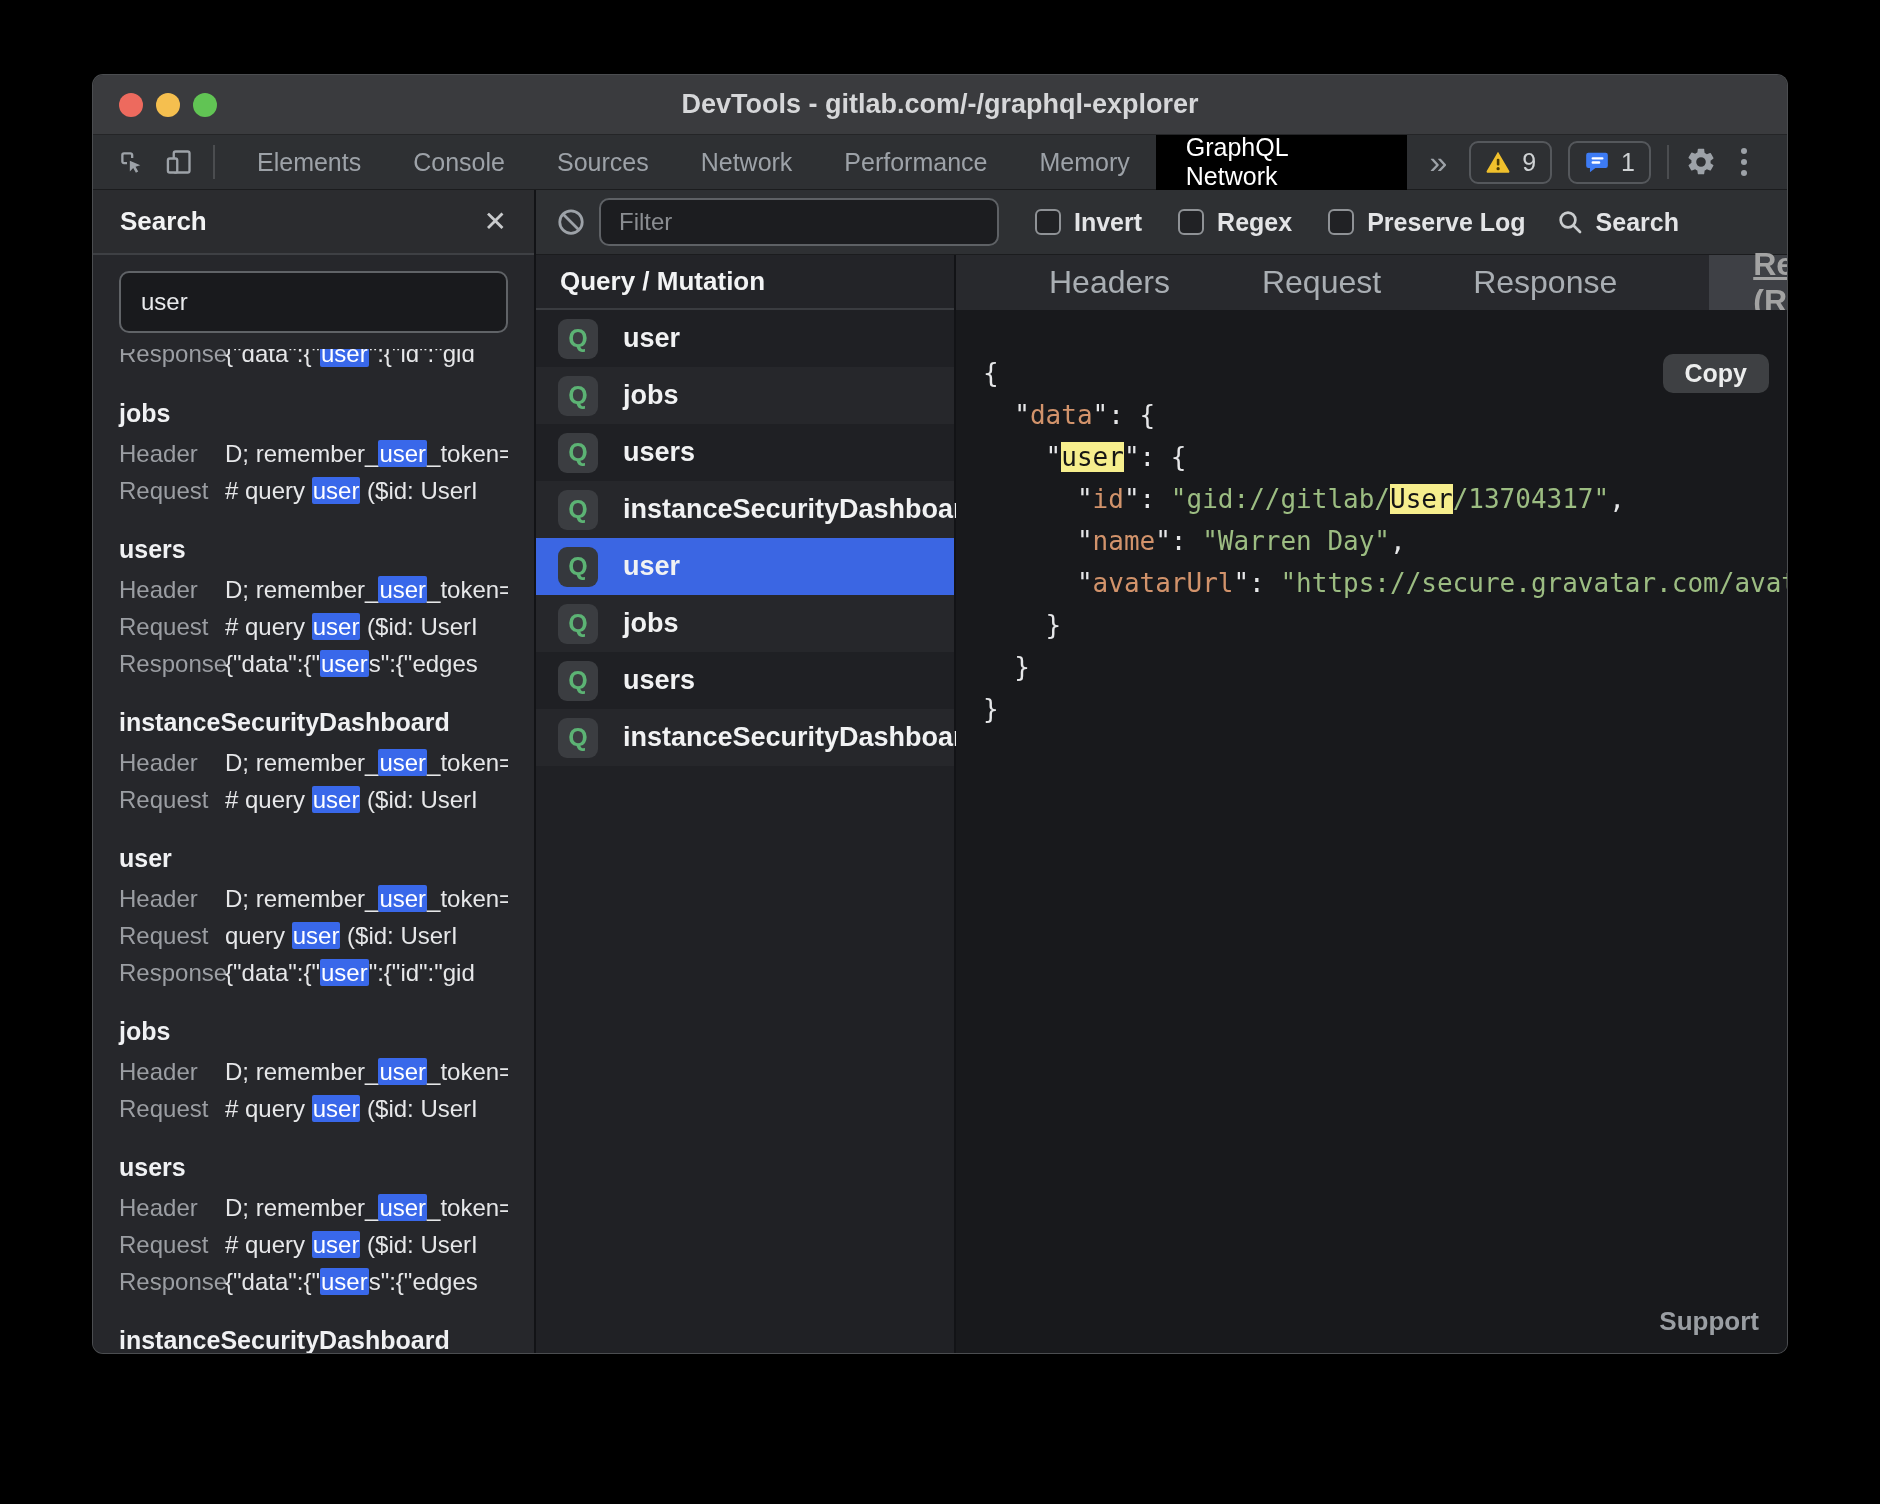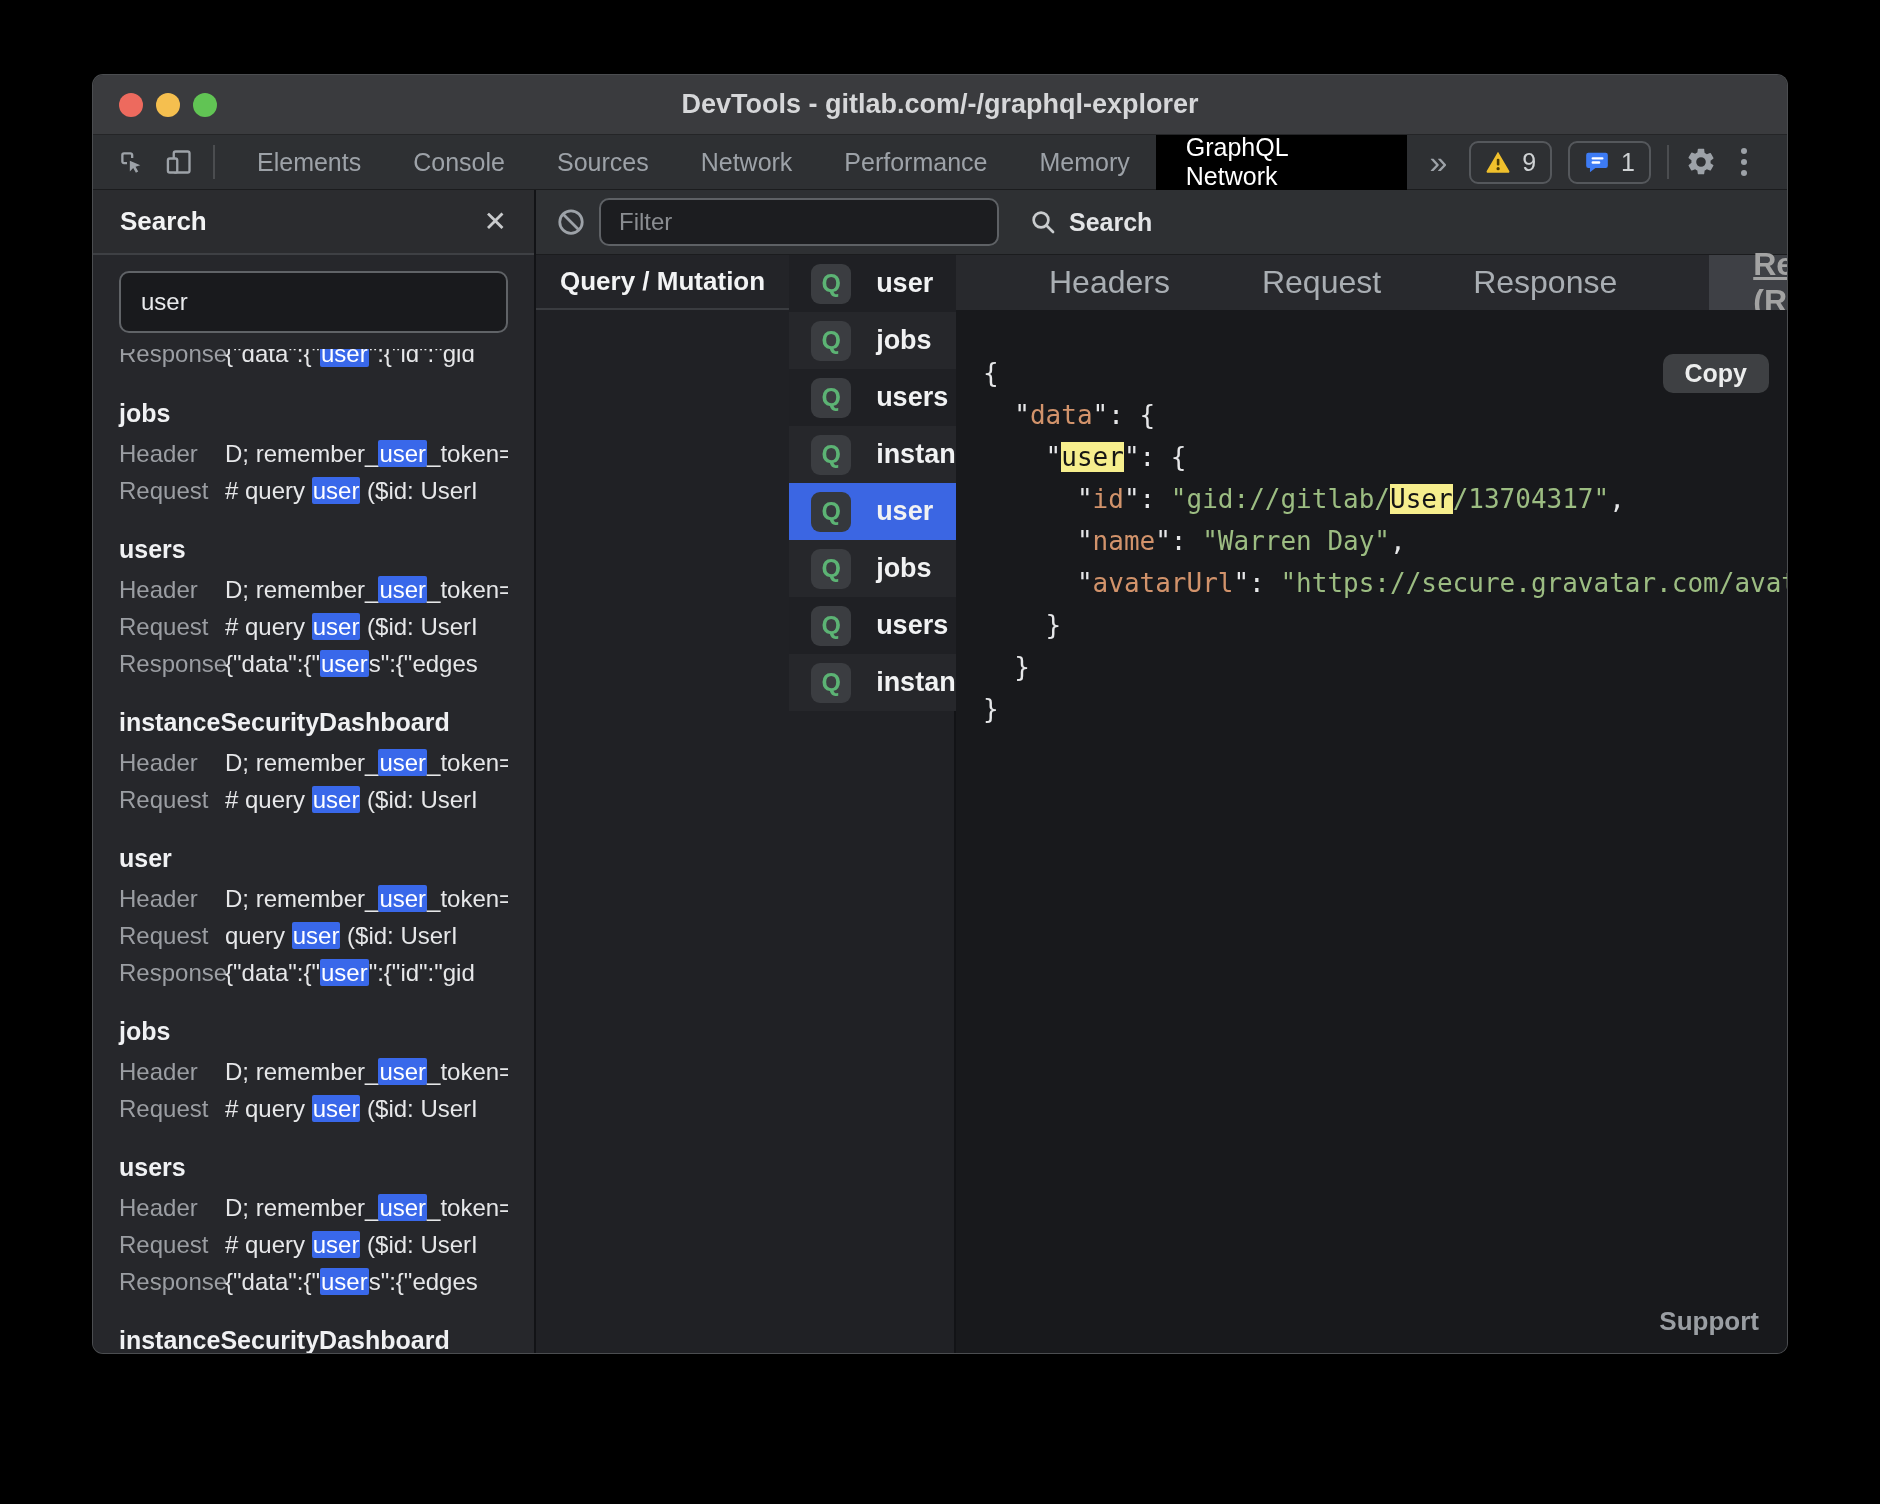--- a/index.html
+++ b/index.html
@@ -68,21 +68,21 @@
   .check { display:flex; align-items:center; gap:13px; margin-left:36px; }
   .cbox { width:26px; height:26px; border:2px solid #8f9296; border-radius:6px; background:#212225; flex:none; }
   .check-label { font-size:25px; font-weight:600; color:#e3e4e6; }
   .search-group { display:flex; align-items:center; gap:12px; margin-left:30px; }
   .search-group .lbl { font-size:25px; font-weight:600; color:#e3e4e6; }
 
   .main-split { flex:1; display:flex; min-height:0; }
 
   
   .query-col { width:420px; flex:none; background:#202125; border-right:2px solid #121316;
-    display:flex; min-height:0; }
+    display:flex; flex-direction:column; min-height:0; }
   .query-header { height:55px; flex:none; display:flex; align-items:center; padding:0 24px;
     font-size:26px; font-weight:700; color:#f2f3f4; background:#232428; border-bottom:2px solid #3a3c40; }
   .query-item { height:57px; flex:none; display:flex; align-items:center; padding-left:22px; cursor:default; }
   .query-item:nth-child(odd) { background:#1f2024; }
   .query-item:nth-child(even) { background:#26272b; }
   .query-item.selected { background:var(--sel-blue); }
   .qbadge { width:40px; height:40px; border-radius:9px; background:#3b3d41; color:var(--q-green);
     font-weight:700; font-size:25px; display:flex; align-items:center; justify-content:center; margin-right:25px; flex:none; }
   .query-item.selected .qbadge { background:#35383d; }
   .query-label { font-size:27px; font-weight:700; color:#f1f2f3; white-space:nowrap; }
@@ -281,20 +281,34 @@
     <div class="main-col">
 
       <div class="filter-row">
         <button class="block-btn">
           <svg width="30" height="30" viewBox="0 0 24 24">
             <circle cx="12" cy="12" r="9" fill="none" stroke="#9da2a8" stroke-width="2.2"></circle>
             <line x1="5.8" y1="5.8" x2="18.2" y2="18.2" stroke="#9da2a8" stroke-width="2.2"></line>
           </svg>
         </button>
         <input class="filter-input" type="text" placeholder="Filter" style="">
+        <span id="filter-checks" style="display:flex;align-items:center;">
+            <label class="check">
+              <span class="cbox"></span>
+              <span class="check-label">Invert</span>
+            </label>
+            <label class="check">
+              <span class="cbox"></span>
+              <span class="check-label">Regex</span>
+            </label>
+            <label class="check">
+              <span class="cbox"></span>
+              <span class="check-label">Preserve Log</span>
+            </label>
+          </span>
         <span class="search-group">
           <svg width="28" height="28" viewBox="0 0 24 24">
             <circle cx="10.3" cy="10.3" r="6.3" fill="none" stroke="#c9ccce" stroke-width="2.3"></circle>
             <line x1="15" y1="15" x2="20.6" y2="20.6" stroke="#c9ccce" stroke-width="2.3" stroke-linecap="round"></line>
           </svg>
           <span class="lbl">Search</span>
         </span>
       </div>
 
       <div class="main-split">

